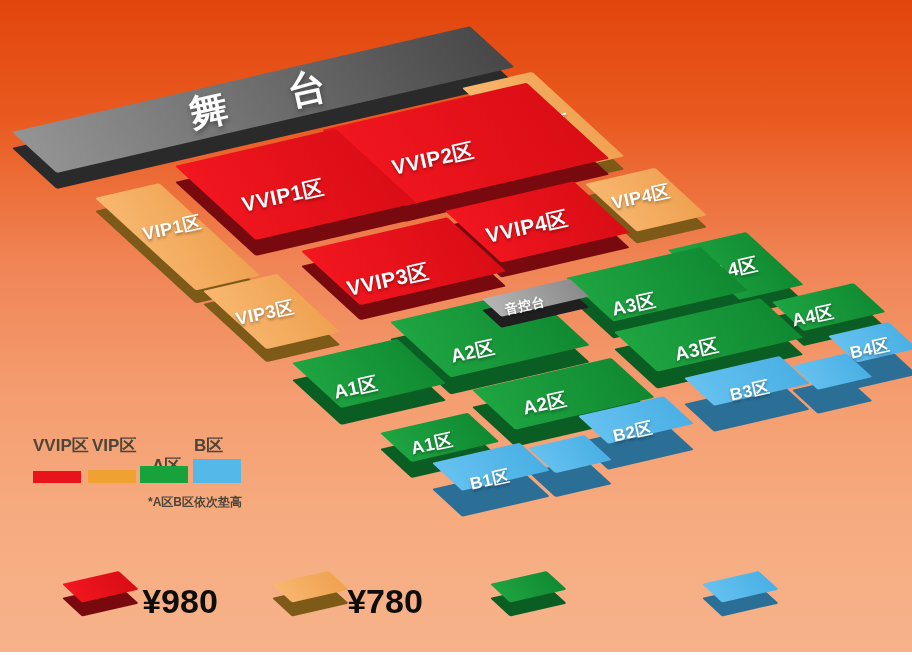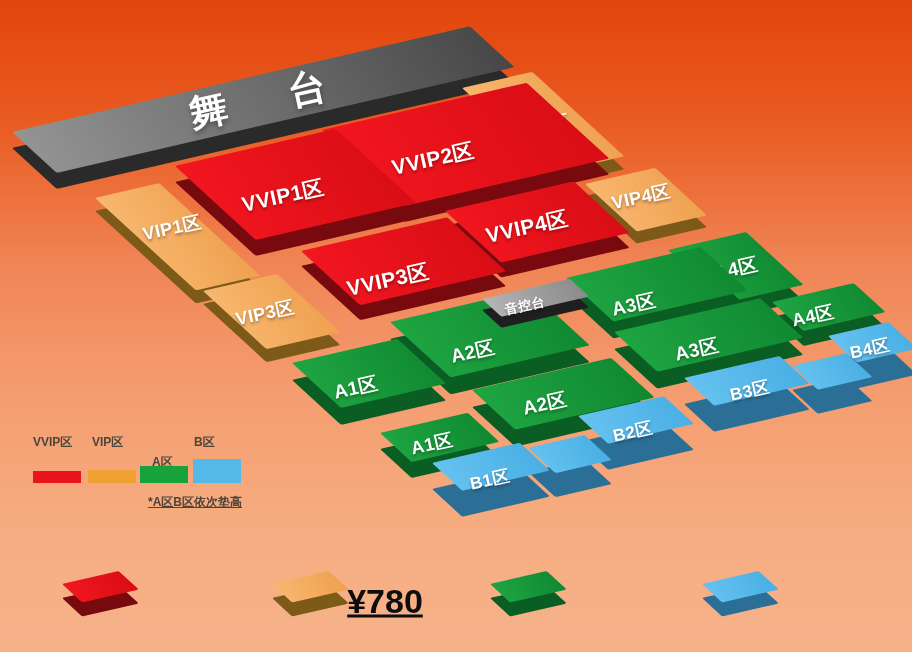--- a/index.html
+++ b/index.html
@@ -7,21 +7,21 @@
   .scene{position:relative;width:912px;height:655px;overflow:hidden;
     background:linear-gradient(180deg,#e2450c 0%,#e95a20 18%,#f08455 40%,#f49d70 60%,#f6ac80 80%,#f7b28a 100%);}
   .layer{position:absolute;left:0;top:0;width:100%;height:100%;}
   .zface{position:absolute;transform-origin:0 0;
     transform:matrix(0.974,-0.225,0.72,0.66,0,0);border-radius:2px;}
   .zlabel{position:absolute;color:#ffffff;font-weight:bold;white-space:nowrap;
     transform:translate(-50%,-50%) rotate(-12.5deg);
     text-shadow:0 2px 3px rgba(0,0,0,0.35);letter-spacing:0.5px;}
   .zlabel.stage-label{letter-spacing:26px;text-indent:26px;text-shadow:0 3px 5px rgba(0,0,0,0.35);}
   .legend{position:absolute;left:0;top:0;}
-  .legend-label{position:absolute;font-weight:bold;font-size:12px;}
+  .legend-label{position:absolute;font-weight:bold;font-size:17px;}
   .legend-swatch{position:absolute;}
   .legend-note{position:absolute;font-weight:bold;font-size:12px;}
   .price-text{position:absolute;transform:translate(-50%,-50%);font-weight:bold;
     font-size:34px;color:#0d0d0d;white-space:nowrap;}
   .bottom-strip{position:absolute;left:0;bottom:0;width:100%;height:3px;background:#ffffff;}
 </style>
 </head>
 <body>
 
 <div class="scene">
@@ -91,35 +91,36 @@
       <div class="zface" style="left: 578px; top: 442px; width: 88px; height: 42px; background: rgb(43, 111, 151);"></div>
       <div class="zface" style="left: 578px; top: 416px; width: 88px; height: 42px; background: linear-gradient(105deg, rgb(102, 194, 240), rgb(73, 175, 228));"></div>
       <div class="zlabel" style="left: 633px; top: 432px; font-size: 17px;">B2区</div>
       <div class="zface" style="left: 528px; top: 472px; width: 58px; height: 38px; background: rgb(43, 111, 151);"></div>
       <div class="zface" style="left: 528px; top: 448px; width: 58px; height: 38px; background: linear-gradient(105deg, rgb(102, 194, 240), rgb(73, 175, 228));"></div>
       <div class="zface" style="left: 432px; top: 489px; width: 90px; height: 42px; background: rgb(43, 111, 151);"></div>
       <div class="zface" style="left: 432px; top: 463px; width: 90px; height: 42px; background: linear-gradient(105deg, rgb(102, 194, 240), rgb(73, 175, 228));"></div>
       <div class="zlabel" style="left: 490px; top: 480px; font-size: 17px;">B1区</div>
     </div>
   <div class="layer legend" id="legend-layer">
-    <div class="legend-note" id="legend-note" style="left: 148px; top: 494px; color: rgb(77, 69, 57); text-decoration: underline;">*A区B区依次垫高</div>
+    <div class="legend-note" id="legend-note" style="left: 148px; top: 494px; color: rgb(77, 69, 57);">*A区B区依次垫高</div>
   <div class="legend-label" style="left: 33px; top: 434px; color: rgb(77, 69, 57);">VVIP区</div>
       <div class="legend-swatch" style="left: 33px; top: 471px; width: 48px; height: 12px; background: rgb(232, 19, 27);"></div>
       <div class="legend-label" style="left: 92px; top: 434px; color: rgb(77, 69, 57);">VIP区</div>
       <div class="legend-swatch" style="left: 88px; top: 470px; width: 48px; height: 13px; background: rgb(239, 162, 50);"></div>
       <div class="legend-label" style="left: 152px; top: 454px; color: rgb(77, 69, 57);">A区</div>
       <div class="legend-swatch" style="left: 140px; top: 466px; width: 48px; height: 17px; background: rgb(24, 162, 60);"></div>
       <div class="legend-label" style="left: 194px; top: 434px; color: rgb(77, 69, 57);">B区</div>
       <div class="legend-swatch" style="left: 193px; top: 459px; width: 48px; height: 24px; background: rgb(84, 184, 233);"></div>
     </div>
   <div class="layer" id="price-layer">
       <div class="zface" style="left: 62px; top: 598px; width: 58px; height: 28px; background: rgb(120, 10, 15);"></div>
       <div class="zface" style="left: 62px; top: 584px; width: 58px; height: 28px; background: linear-gradient(105deg, rgb(242, 22, 31), rgb(217, 13, 21));"></div>
+      <div class="price-text" style="left: 180px; top: 601px; color: rgb(13, 13, 13);">¥980</div>
       <div class="zface" style="left: 272px; top: 598px; width: 58px; height: 28px; background: rgb(125, 90, 23);"></div>
       <div class="zface" style="left: 272px; top: 584px; width: 58px; height: 28px; background: linear-gradient(105deg, rgb(248, 183, 111), rgb(239, 161, 80));"></div>
-      <div class="price-text" style="left: 385px; top: 601px; color: rgb(13, 13, 13); text-decoration: underline;">¥780</div>
+      <div class="price-text" style="left: 385px; top: 601px; color: rgb(13, 13, 13);">¥780</div>
       <div class="zface" style="left: 490px; top: 598px; width: 58px; height: 28px; background: rgb(11, 94, 35);"></div>
       <div class="zface" style="left: 490px; top: 584px; width: 58px; height: 28px; background: linear-gradient(105deg, rgb(31, 165, 66), rgb(16, 137, 49));"></div>
       <div class="zface" style="left: 702px; top: 598px; width: 58px; height: 28px; background: rgb(43, 111, 151);"></div>
       <div class="zface" style="left: 702px; top: 584px; width: 58px; height: 28px; background: linear-gradient(105deg, rgb(102, 194, 240), rgb(73, 175, 228));"></div>
     </div>
   <div class="bottom-strip"></div>
 </div>
 
 </body></html>

